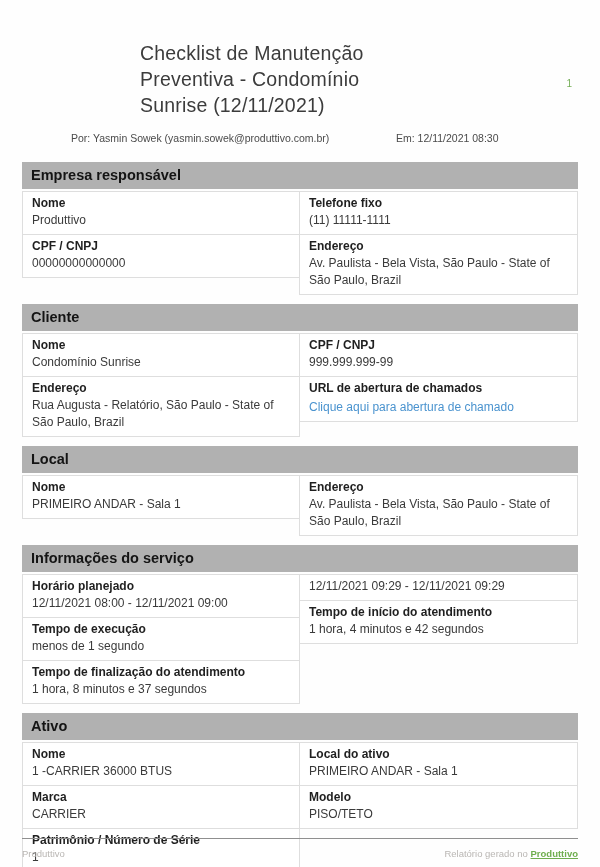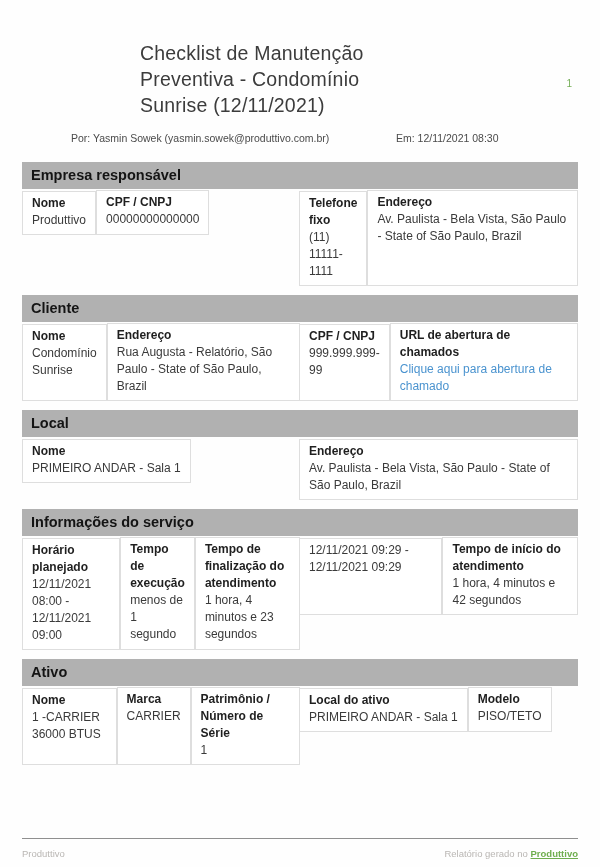--- a/index.html
+++ b/index.html
@@ -48,21 +48,21 @@
   .sec { margin-bottom: 9px; }
   .sec-bar {
     background: #b1b1b1;
     color: #141414;
     font-weight: 700;
     font-size: 14.5px;
     padding: 5px 1px 6px 9px;
     margin-bottom: 2px;
   }
   .sec-body { display: flex; align-items: flex-start; }
-  .col { width: 50%; display: flex; flex-direction: row; }
+  .col { width: 50%; display: flex; flex-direction: column; }
   .col.right { width: calc(50% + 1px); margin-left: -1px; }
 
   .cell {
     background: #ffffff;
     border: 1px solid #dedede;
     padding: 3px 9px 5px 9px;
   }
   .cell + .cell { margin-top: -1px; }
   .cell-label {
     font-size: 12px;
@@ -195,21 +195,21 @@
             <div class="cell">
               <div class="cell-label">Horário planejado</div>
               <div class="cell-value">12/11/2021 08:00 - 12/11/2021 09:00</div>
             </div>
             <div class="cell">
               <div class="cell-label">Tempo de execução</div>
               <div class="cell-value">menos de 1 segundo</div>
             </div>
             <div class="cell">
               <div class="cell-label">Tempo de finalização do atendimento</div>
-              <div class="cell-value">1 hora, 4 minutos e 23 segundos</div>
+              <div class="cell-value">1 hora, 8 minutos e 37 segundos</div>
             </div>
           </div>
           <div class="col right">
             <div class="cell">
               <div class="cell-value">12/11/2021 09:29 - 12/11/2021 09:29</div>
             </div>
             <div class="cell">
               <div class="cell-label">Tempo de início do atendimento</div>
               <div class="cell-value">1 hora, 4 minutos e 42 segundos</div>
             </div>

